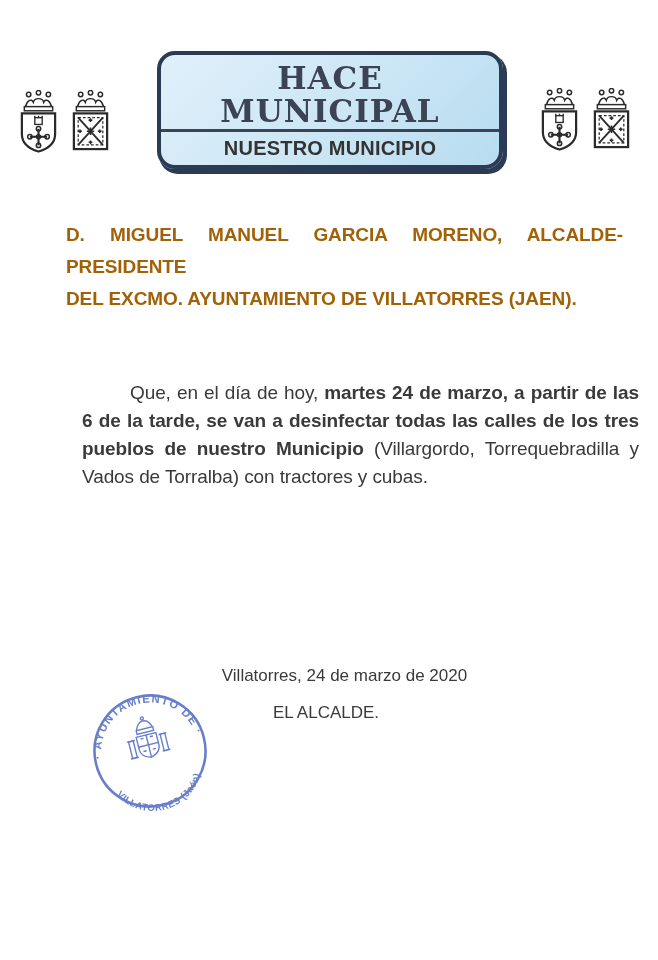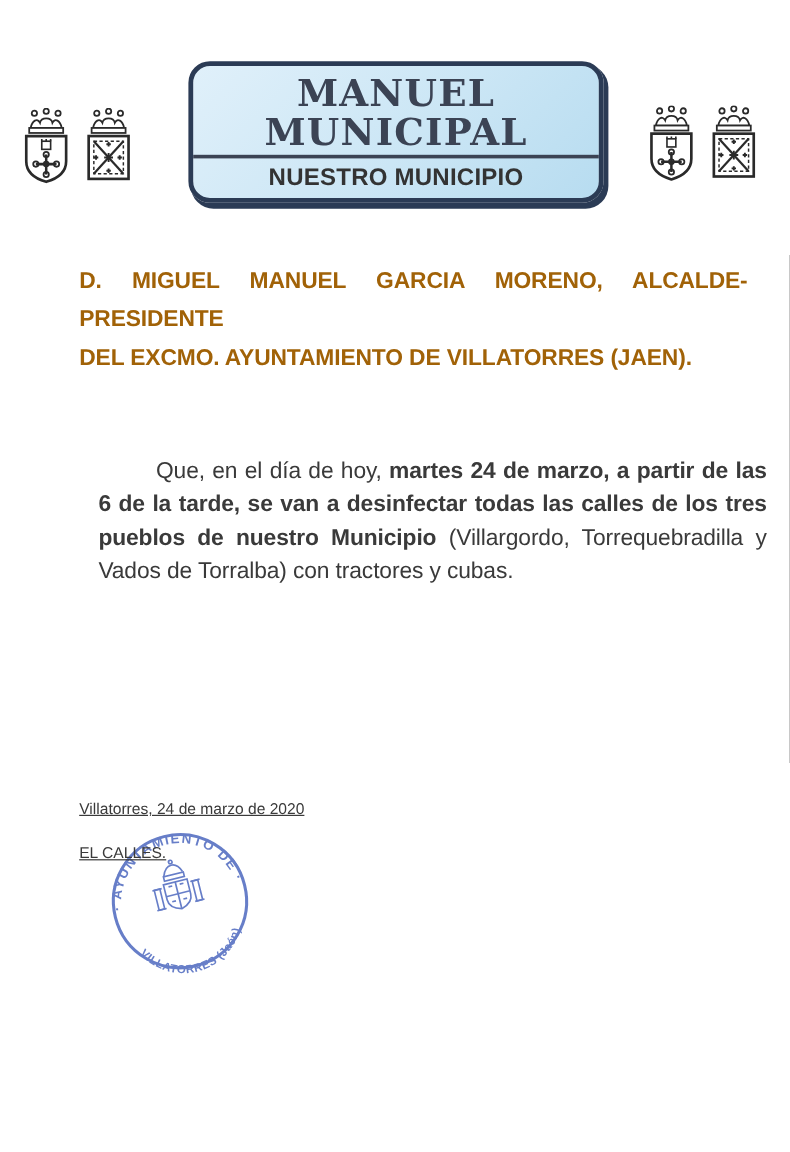--- a/index.html
+++ b/index.html
@@ -44,21 +44,21 @@
   }
   .para{
     position:absolute;left:66px;width:557px;margin:16px;
     font-size:19px;line-height:28px;color:#3a3a3a;
     text-align:justify;text-indent:48px;letter-spacing:-.1px;
   }
   .p1{top:363px;}
   .p2{top:477px;}
 
   
-  .footer-line{position:absolute;color:#3a3a3a;font-size:13px;text-align:left;text-decoration:underline;}
+  .footer-line{position:absolute;color:#3a3a3a;font-size:17px;text-align:center;}
   .date-line{left:66px;top:666px;width:557px;}
   .alcalde{left:66px;top:703px;width:520px;}
   .fdo{left:66px;top:733px;width:537px;}
 
   
   .stamp{position:absolute;left:86px;top:687px;width:128px;height:128px;opacity:.92;}
 </style>
 </head>
 <body>
 
@@ -101,21 +101,21 @@
         <path d="M9.5,32 v3 M8,33.5 h3"></path>
         <path d="M25.5,32 v3 M24,33.5 h3"></path>
       </g>
     </g>
   </defs>
 </svg>
 
 <div class="page">
 
   <div class="banner">
-    <div class="banner-title">MANUEL MUNICIPAL</div>
+    <div class="banner-title">HACE MUNICIPAL</div>
     <div class="banner-sub">NUESTRO MUNICIPIO</div>
   </div>
 
   <div class="crest-pair crest-left">
     <svg viewBox="0 0 36 52">
         <use href="#crest-cross-part"></use>
       </svg>
     <svg viewBox="0 0 36 52">
         <use href="#crest-saltire-part"></use>
       </svg>
@@ -162,15 +162,15 @@
         <line x1="41" y1="47" x2="48.5" y2="47"></line>
         <line x1="41" y1="63" x2="48.5" y2="63"></line>
         <rect x="73" y="47" width="4.5" height="16"></rect>
         <line x1="71.5" y1="47" x2="79" y2="47"></line>
         <line x1="71.5" y1="63" x2="79" y2="63"></line>
       </g>
     </g>
   </svg>
 
   <div class="footer-line date-line">Villatorres, 24 de marzo de 2020</div>
-  <div class="footer-line alcalde">EL CALLES.</div>
+  <div class="footer-line alcalde">EL ALCALDE.</div>
 
 </div>
 
 </body></html>

